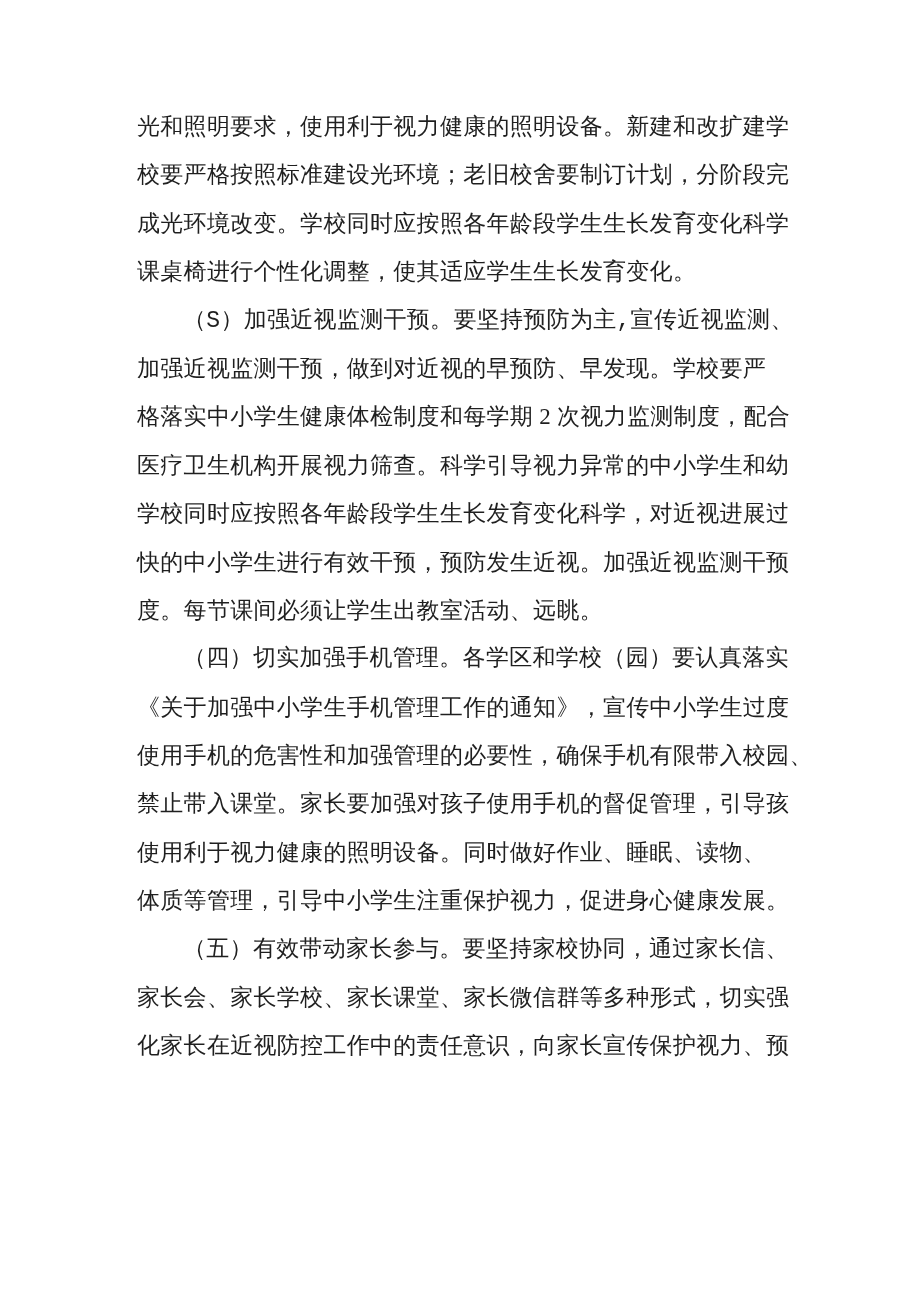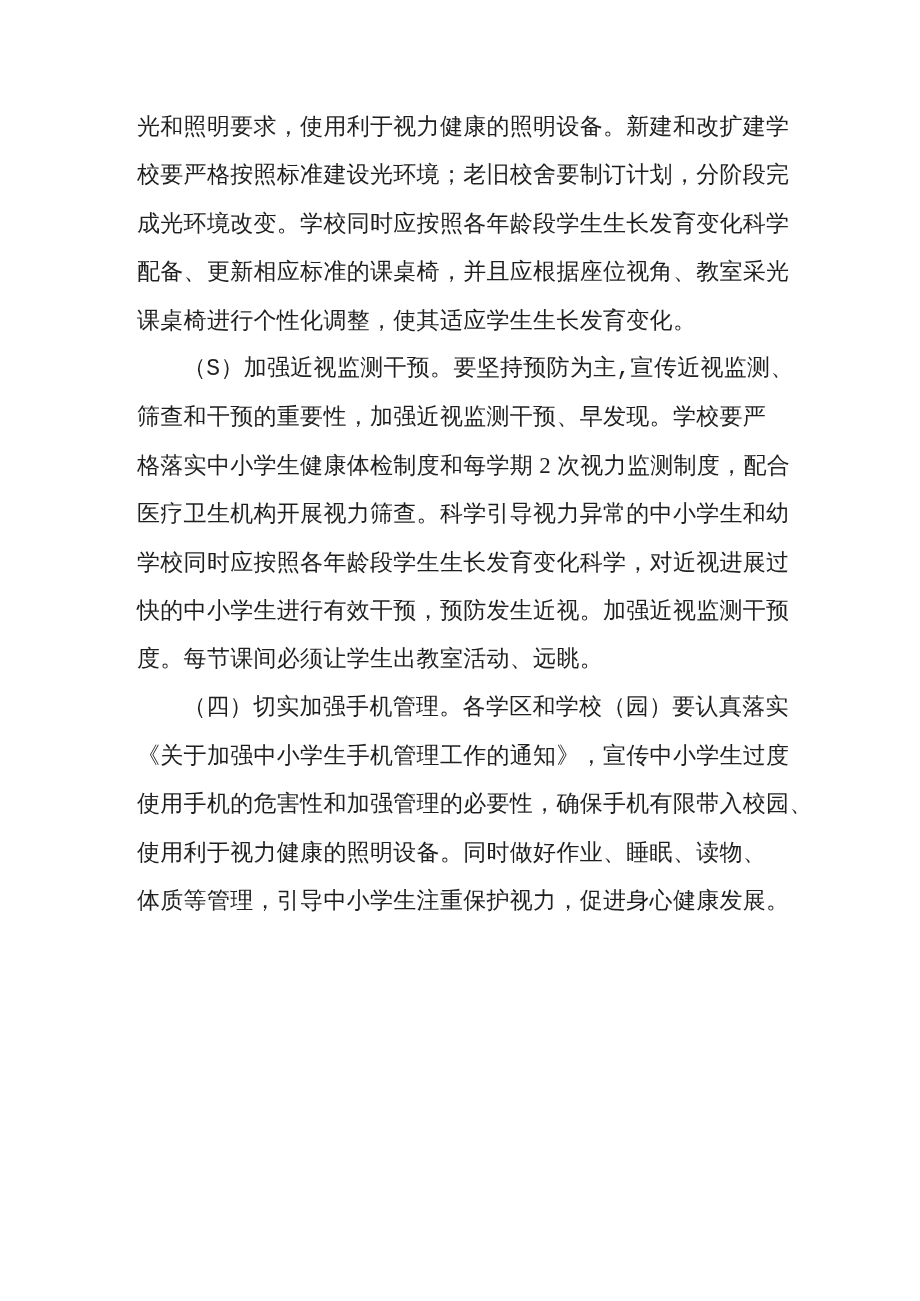--- a/index.html
+++ b/index.html
@@ -48,33 +48,38 @@
 </style>
 </head>
 <body style="background: rgb(255, 255, 255);">
 
 <div class="page">
   <div class="content" id="doc-content" style="color: rgb(31, 31, 31);">
       <div class="paragraph">
         <div class="line">光和照明要求，使用利于视力健康的照明设备。新建和改扩建学</div>
         <div class="line">校要严格按照标准建设光环境；老旧校舍要制订计划，分阶段完</div>
         <div class="line">成光环境改变。学校同时应按照各年龄段学生生长发育变化科学</div>
-        <div class="line">配备、更新相应标准的课桌椅，并且应根据座位视角、教室采光</div>
         <div class="line">课桌椅进行个性化调整，使其适应学生生长发育变化。</div>
       </div>
       <div class="paragraph">
         <div class="line indent">（S）加强近视监测干预。要坚持预防为主,宣传近视监测、</div>
-        <div class="line">筛查和干预的重要性，加强近视监测干预、早发现。学校要严</div>
+        <div class="line">加强近视监测干预，做到对近视的早预防、早发现。学校要严</div>
         <div class="line">格落实中小学生健康体检制度和每学期 2 次视力监测制度，配合</div>
         <div class="line">医疗卫生机构开展视力筛查。科学引导视力异常的中小学生和幼</div>
         <div class="line">学校同时应按照各年龄段学生生长发育变化科学，对近视进展过</div>
         <div class="line">快的中小学生进行有效干预，预防发生近视。加强近视监测干预</div>
         <div class="line">度。每节课间必须让学生出教室活动、远眺。</div>
       </div>
       <div class="paragraph">
         <div class="line indent">（四）切实加强手机管理。各学区和学校（园）要认真落实</div>
         <div class="line">《关于加强中小学生手机管理工作的通知》，宣传中小学生过度</div>
         <div class="line">使用手机的危害性和加强管理的必要性，确保手机有限带入校园、</div>
+        <div class="line">禁止带入课堂。家长要加强对孩子使用手机的督促管理，引导孩</div>
         <div class="line">使用利于视力健康的照明设备。同时做好作业、睡眠、读物、</div>
         <div class="line">体质等管理，引导中小学生注重保护视力，促进身心健康发展。</div>
+      </div>
+      <div class="paragraph">
+        <div class="line indent">（五）有效带动家长参与。要坚持家校协同，通过家长信、</div>
+        <div class="line">家长会、家长学校、家长课堂、家长微信群等多种形式，切实强</div>
+        <div class="line">化家长在近视防控工作中的责任意识，向家长宣传保护视力、预</div>
       </div>
     </div>
 </div>
 
 </body></html>

